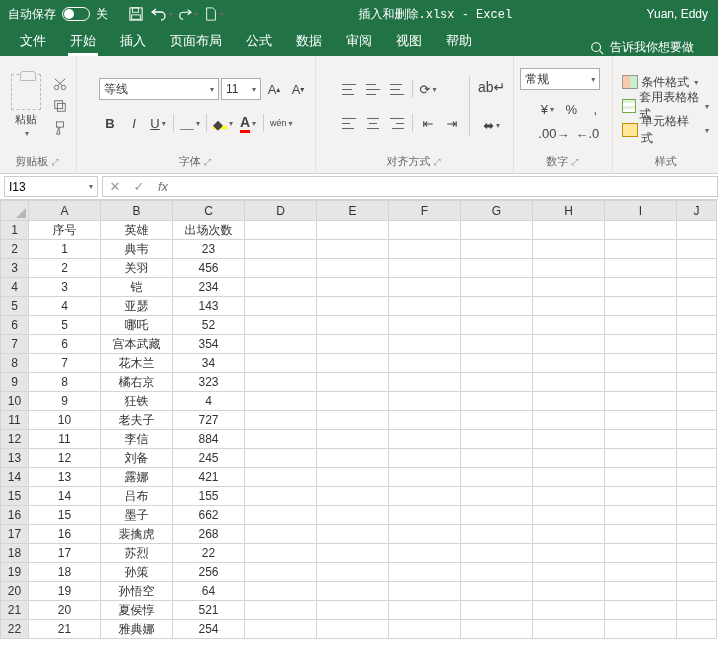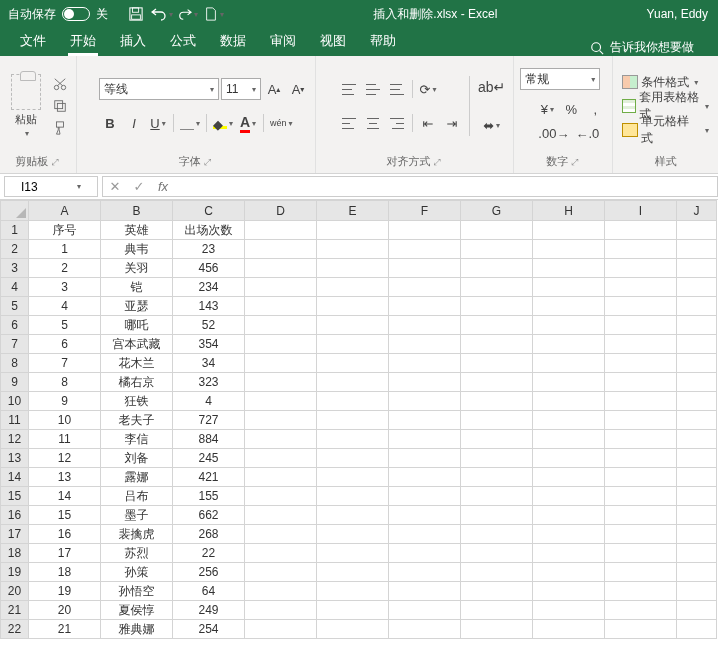--- a/index.html
+++ b/index.html
@@ -5,21 +5,21 @@
 * { margin: 0; padding: 0; box-sizing: border-box; font-family: "Microsoft YaHei", "Segoe UI", sans-serif; }
 body { background: #fff; font-size: 12px; overflow: hidden; width: 718px; height: 647px; }
 
 
 .titlebar { background: #217346; height: 28px; display: flex; align-items: center; color: #fff; }
 .autosave { display: flex; align-items: center; gap: 6px; padding: 0 8px; font-size: 12px; }
 .toggle { width: 28px; height: 14px; border: 1px solid #fff; border-radius: 8px; position: relative; }
 .toggle::after { content: ""; width: 10px; height: 10px; border-radius: 50%; background: #fff; position: absolute; left: 1px; top: 1px; }
 .qat { display: flex; gap: 2px; padding: 0 8px; }
 .qat-btn { width: 24px; height: 24px; display: flex; align-items: center; justify-content: center; color: #fff; cursor: pointer; }
-.titlebar-center { flex: 1; text-align: center; font-size: 12px; }
+.titlebar-center { flex: 1; text-align: center; font-size: 12px; font-family: Liberation Mono, monospace; }
 .username { padding: 0 10px; font-size: 12px; }
 
 
 .tabs { background: #217346; height: 28px; display: flex; align-items: flex-end; padding-left: 8px; }
 .tab { padding: 6px 12px; color: #fff; font-size: 13px; cursor: pointer; }
 .tab.file { background: #217346; }
 .tab.active { color: #fff; position: relative; }
 .tab.active::after { content: ""; position: absolute; bottom: 0; left: 10px; right: 10px; height: 3px; background: #fff; }
 .tellme { margin-left: auto; display: flex; align-items: center; gap: 6px; color: #fff; padding-right: 24px; }
 .search-icon { width: 14px; height: 14px; }
@@ -53,21 +53,21 @@
 
 
 .style-row { display: flex; align-items: center; gap: 3px; height: 22px; cursor: pointer; padding: 0 3px; color: #444; font-size: 12px; }
 .style-swatch { width: 16px; height: 14px; }
 .cf-swatch { background: linear-gradient(to right, #f8cbad 50%, #c6efce 50%); border: 1px solid #999; }
 .tbl-swatch { border: 1px solid #70ad47; background: repeating-linear-gradient(#e2efda, #e2efda 3px, #fff 3px, #fff 6px); }
 .cell-swatch { background: #ffe699; border: 1px solid #bf8f00; }
 
 
 .fbar { height: 26px; display: flex; align-items: center; border-bottom: 1px solid #d4d4d4; background: #fff; }
-.namebox { width: 94px; border: 1px solid #ccc; height: 21px; margin: 0 4px; display: flex; align-items: center; padding: 0 16px; font-size: 12px; }
+.namebox { width: 94px; border: 1px solid #ccc; height: 21px; margin: 0 4px; display: flex; align-items: center; padding: 0 4px; font-size: 12px; }
 .namebox .caret { margin-left: auto; }
 .fbar-btns { display: flex; border: 1px solid #ccc; border-right: none; height: 21px; }
 .fbar-btn { width: 24px; display: flex; align-items: center; justify-content: center; color: #999; cursor: pointer; font-size: 13px; }
 .fxlabel { font-style: italic; font-size: 13px; color: #777; }
 .finput { flex: 1; border: 1px solid #ccc; border-left: none; height: 21px; padding: 0 4px; }
 
 
 .grid-wrap { position: relative; height: 466px; overflow: hidden; }
 .sheet { border-collapse: collapse; table-layout: fixed; }
 .sheet th, .sheet td { border: 1px solid #d4d4d4; font-size: 12px; font-weight: normal; color: #333; }
@@ -117,20 +117,21 @@
     </div>
   </div>
   <div class="titlebar-center">插入和删除.xlsx  -  Excel</div>
   <div class="username">Yuan, Eddy</div>
 </div>
 
 <div class="tabs">
   <div class="tab file">文件</div>
   <div class="tab active">开始</div>
   <div class="tab">插入</div>
+  <div class="tab">页面布局</div>
   <div class="tab">公式</div>
   <div class="tab">数据</div>
   <div class="tab">审阅</div>
   <div class="tab">视图</div>
   <div class="tab">帮助</div>
   <div class="tellme">
     <svg class="search-icon" viewBox="0 0 16 16">
         <circle cx="7" cy="7" r="5" fill="none" stroke="#fff" stroke-width="1.3"></circle>
         <line x1="11" y1="11" x2="15" y2="15" stroke="#fff" stroke-width="1.3"></line>
       </svg>
@@ -647,21 +648,21 @@
           <td></td>
           <td></td>
           <td></td>
           <td></td>
           <td></td>
         </tr>
         <tr>
           <th>21</th>
           <td>20</td>
           <td>夏侯惇</td>
-          <td>249</td>
+          <td>521</td>
           <td></td>
           <td></td>
           <td></td>
           <td></td>
           <td></td>
           <td></td>
           <td></td>
         </tr>
         <tr>
           <th>22</th>

